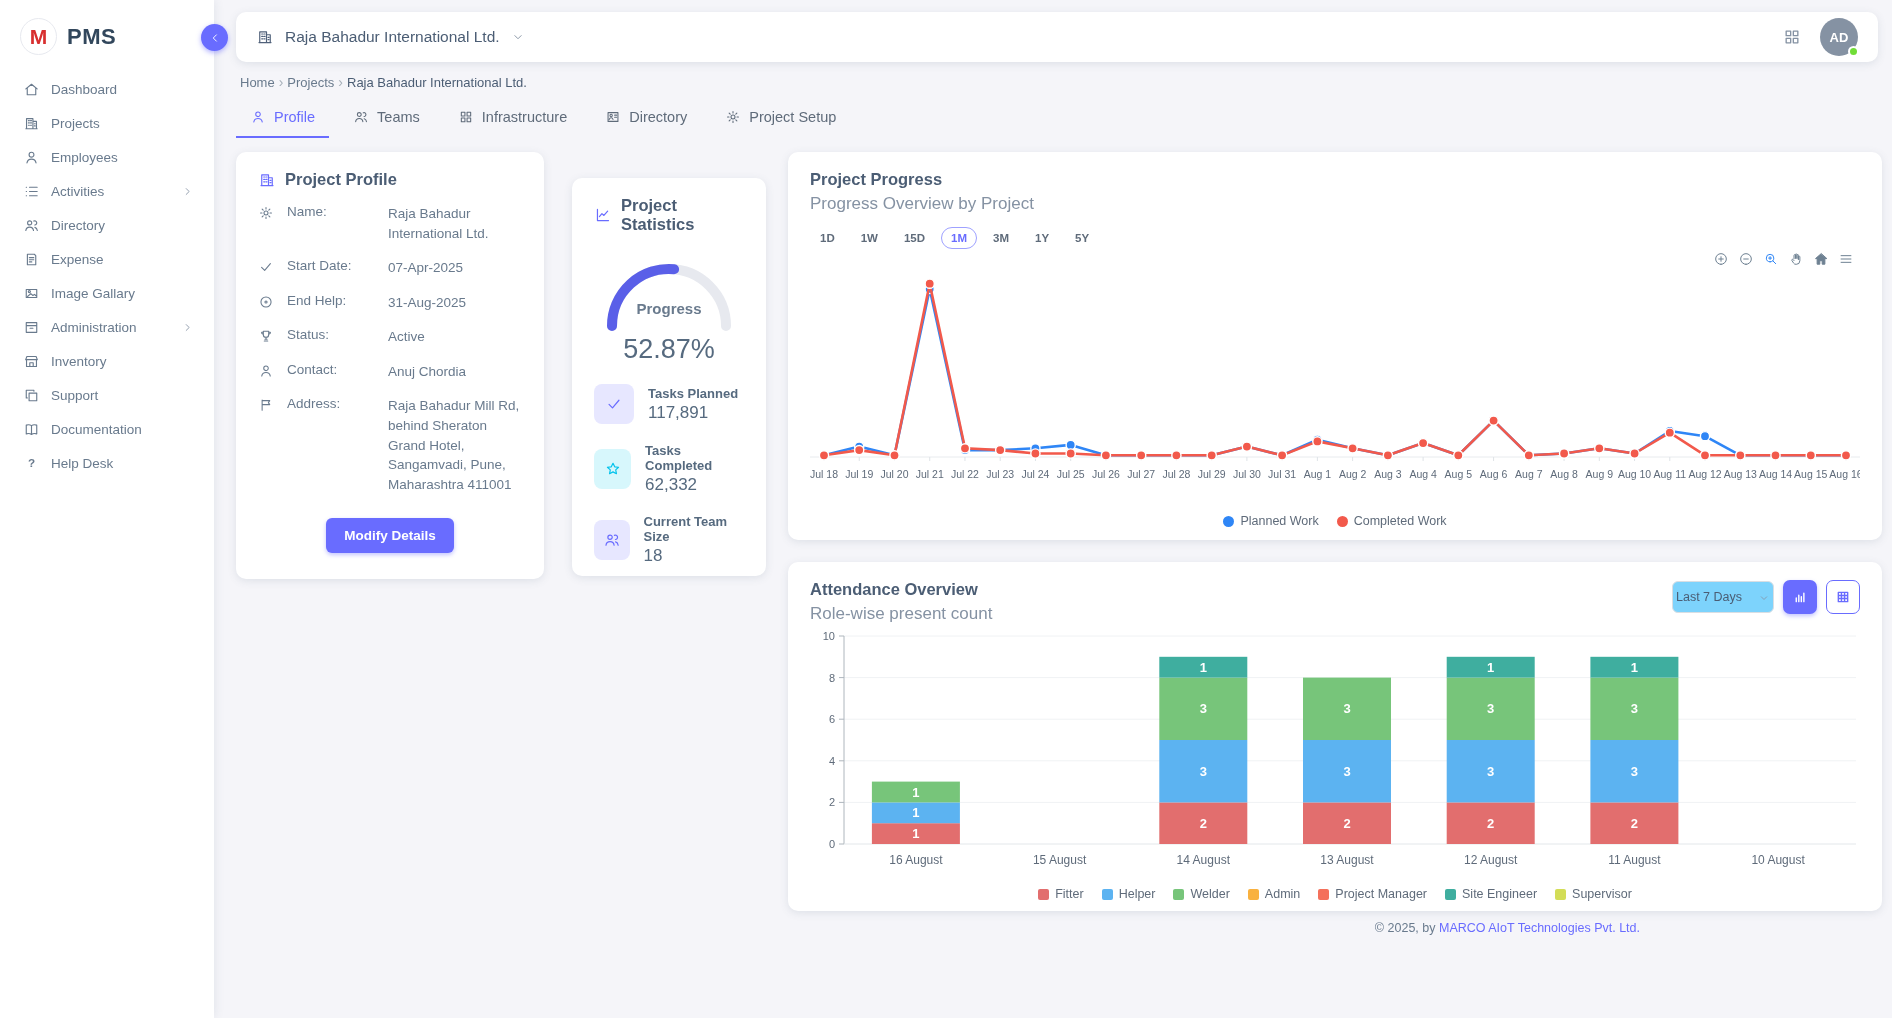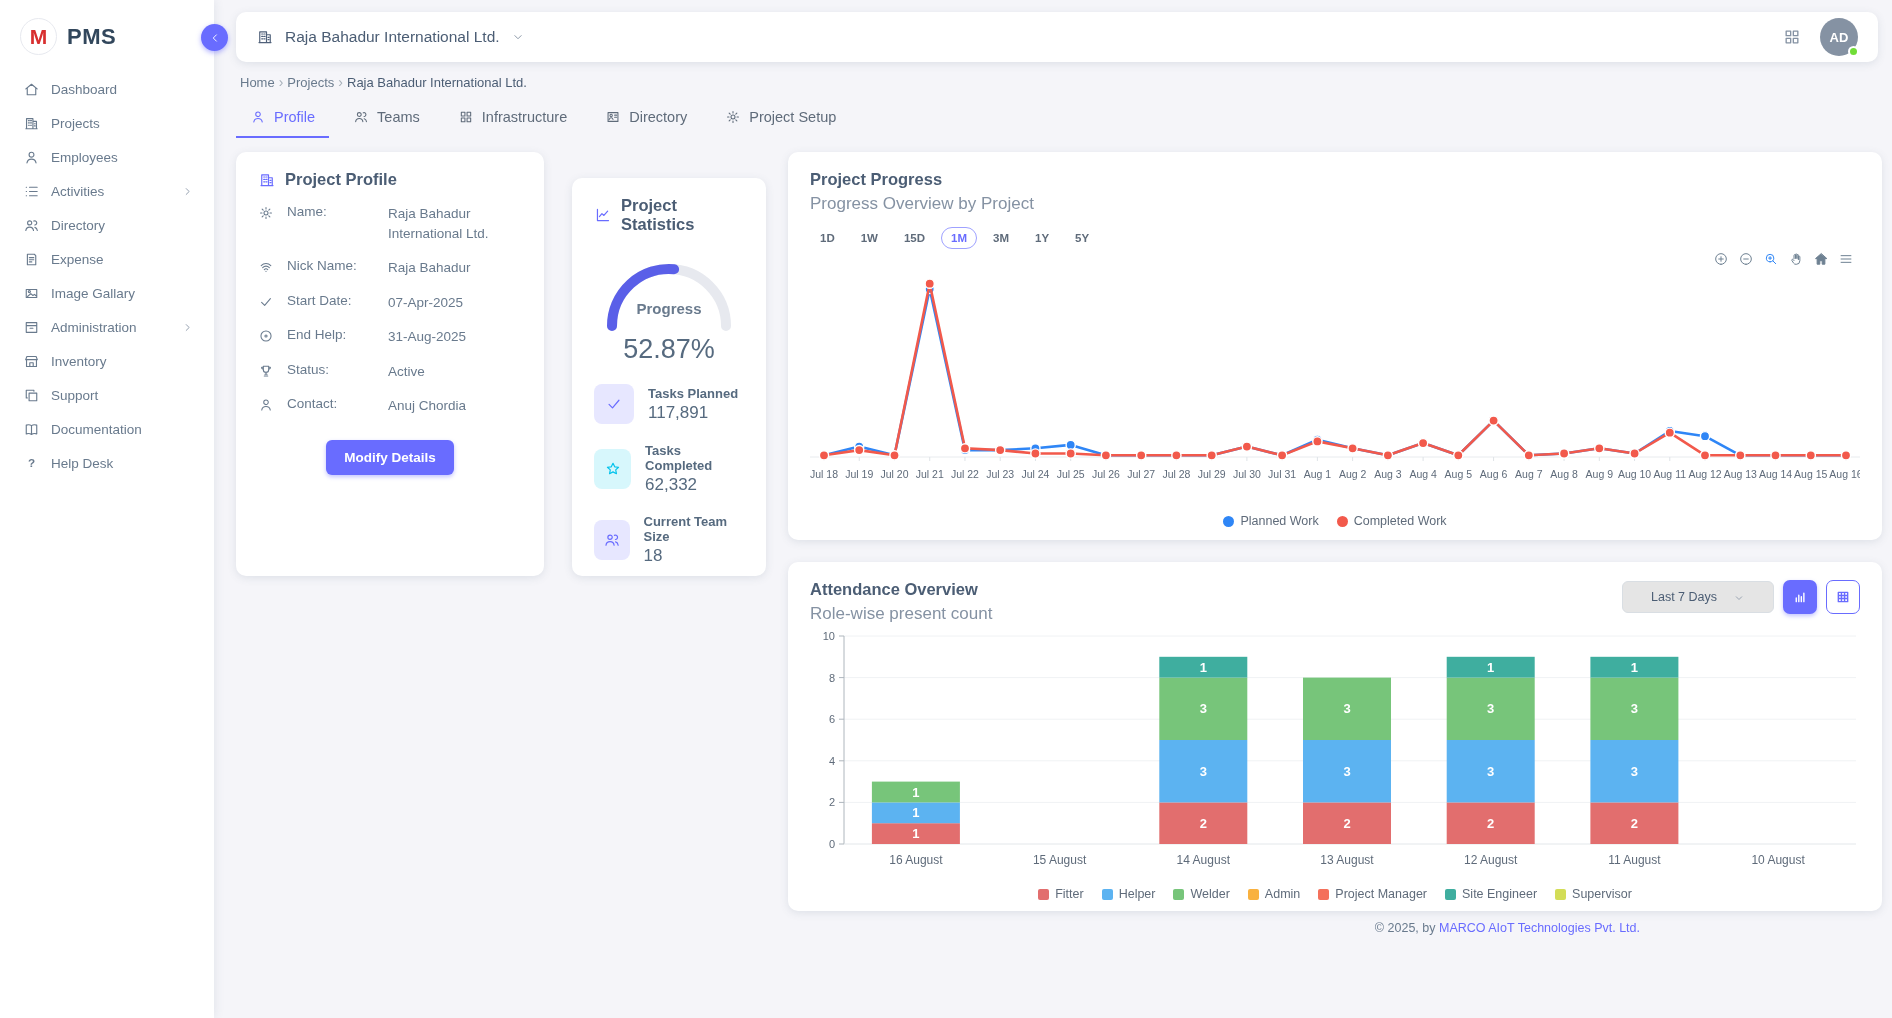--- a/index.html
+++ b/index.html
@@ -87,21 +87,21 @@
   .legend{display:flex;justify-content:center;align-items:center;gap:18px;font-size:12.5px;
     color:#5f6b7a;margin-top:2px;}
   .lg-item{display:flex;align-items:center;gap:6px;cursor:pointer;}
   .lg-dot{width:11px;height:11px;border-radius:50%;}
   .lg-sq{width:11px;height:11px;border-radius:2px;}
 
   .attendance-card{padding:18px 22px 10px;}
   .att-head{display:flex;justify-content:space-between;align-items:flex-start;}
   .att-controls{display:flex;align-items:center;gap:9px;}
   .select{display:flex;align-items:flex-end;gap:16px;border:1px solid #d9dee3;border-radius:6px;
-    padding:8px 28px;font-size:12.5px;color:#4b5d74;cursor:pointer;background:#e5e5e5;}
+    padding:8px 3px;font-size:12.5px;color:#4b5d74;cursor:pointer;background:#7dd3fc;}
   .icon-btn{width:34px;height:34px;border-radius:7px;display:flex;align-items:center;
     justify-content:center;cursor:pointer;}
   .icon-btn.filled{background:#696cff;color:#fff;border:none;box-shadow:0 2px 4px rgba(105,108,255,.4);}
   .icon-btn.outline{background:#fff;color:#696cff;border:1.5px solid #696cff;}
   .icon-btn svg path{stroke-width:2.1;}
 
   .footer{margin-top:10px;padding-right:238px;text-align:right;font-size:12.5px;color:#697a8d;}
   .footer-link{color:#696cff;text-decoration:none;cursor:pointer;}
 </style>
 </head>
@@ -329,29 +329,20 @@
                   <svg viewBox="0 0 24 24" fill="none" stroke="currentColor" stroke-width="1.6" stroke-linecap="round" stroke-linejoin="round">
                     <path d="M12 15 A3 3 0 1 0 12 9 A3 3 0 0 0 12 15 Z M12 3.8 V6 M12 18 V20.2 M3.8 12 H6 M18 12 H20.2 M6.2 6.2 7.8 7.8 M16.2 16.2 17.8 17.8 M17.8 6.2 16.2 7.8 M7.8 16.2 6.2 17.8"></path>
                   </svg>
                 </span>
                 <span class="f-label">Name:</span>
                 <span class="f-value">Raja Bahadur International Ltd.</span>
               </div>
               <div class="field-row">
                 <span class="ic ic16 f-ic">
                   <svg viewBox="0 0 24 24" fill="none" stroke="currentColor" stroke-width="1.6" stroke-linecap="round" stroke-linejoin="round">
-                    <path d="M4.8 10 C8.8 5.8 15.2 5.8 19.2 10 M7 13 C10 9.9 14 9.9 17 13 M9.4 15.9 C11 14.4 13 14.4 14.6 15.9 M12 18.6 H12.01"></path>
-                  </svg>
-                </span>
-                <span class="f-label">Nick Name:</span>
-                <span class="f-value">Raja Bahadur</span>
-              </div>
-              <div class="field-row">
-                <span class="ic ic16 f-ic">
-                  <svg viewBox="0 0 24 24" fill="none" stroke="currentColor" stroke-width="1.6" stroke-linecap="round" stroke-linejoin="round">
                     <path d="M5.4 12.6 10 17.2 18.6 7"></path>
                   </svg>
                 </span>
                 <span class="f-label">Start Date:</span>
                 <span class="f-value">07-Apr-2025</span>
               </div>
               <div class="field-row">
                 <span class="ic ic16 f-ic">
                   <svg viewBox="0 0 24 24" fill="none" stroke="currentColor" stroke-width="1.6" stroke-linecap="round" stroke-linejoin="round">
                     <path d="M12 19.6 A7.6 7.6 0 1 0 12 4.4 A7.6 7.6 0 0 0 12 19.6 Z M12 13.6 A1.6 1.6 0 1 0 12 10.4 A1.6 1.6 0 0 0 12 13.6 Z"></path>
@@ -370,20 +361,29 @@
                 <span class="f-value">Active</span>
               </div>
               <div class="field-row">
                 <span class="ic ic16 f-ic">
                   <svg viewBox="0 0 24 24" fill="none" stroke="currentColor" stroke-width="1.6" stroke-linecap="round" stroke-linejoin="round">
                     <path d="M12 11.4 A3.4 3.4 0 1 0 12 4.6 A3.4 3.4 0 0 0 12 11.4 Z M5.6 19.6 C6.2 15.8 8.6 14.2 12 14.2 C15.4 14.2 17.8 15.8 18.4 19.6"></path>
                   </svg>
                 </span>
                 <span class="f-label">Contact:</span>
                 <span class="f-value">Anuj Chordia</span>
+              </div>
+              <div class="field-row">
+                <span class="ic ic16 f-ic">
+                  <svg viewBox="0 0 24 24" fill="none" stroke="currentColor" stroke-width="1.6" stroke-linecap="round" stroke-linejoin="round">
+                    <path d="M6.2 20 V4.4 M6.2 5.4 H17.6 L15.6 8.4 17.6 11.4 H6.2"></path>
+                  </svg>
+                </span>
+                <span class="f-label">Address:</span>
+                <span class="f-value">Raja Bahadur Mill Rd, behind Sheraton Grand Hotel, Sangamvadi, Pune, Maharashtra 411001</span>
               </div>
             </div>
           <button class="modify-btn">Modify Details</button>
         </section>
 
         <section class="card stats-card">
           <div class="card-head">
             <span class="ic ic18 primary">
                 <svg viewBox="0 0 24 24" fill="none" stroke="currentColor" stroke-width="1.6" stroke-linecap="round" stroke-linejoin="round">
                   <path d="M4.6 4.6 V19.4 H19.4 M7.2 14.2 10.6 10.2 13.2 12.6 18.2 6.8"></path>

